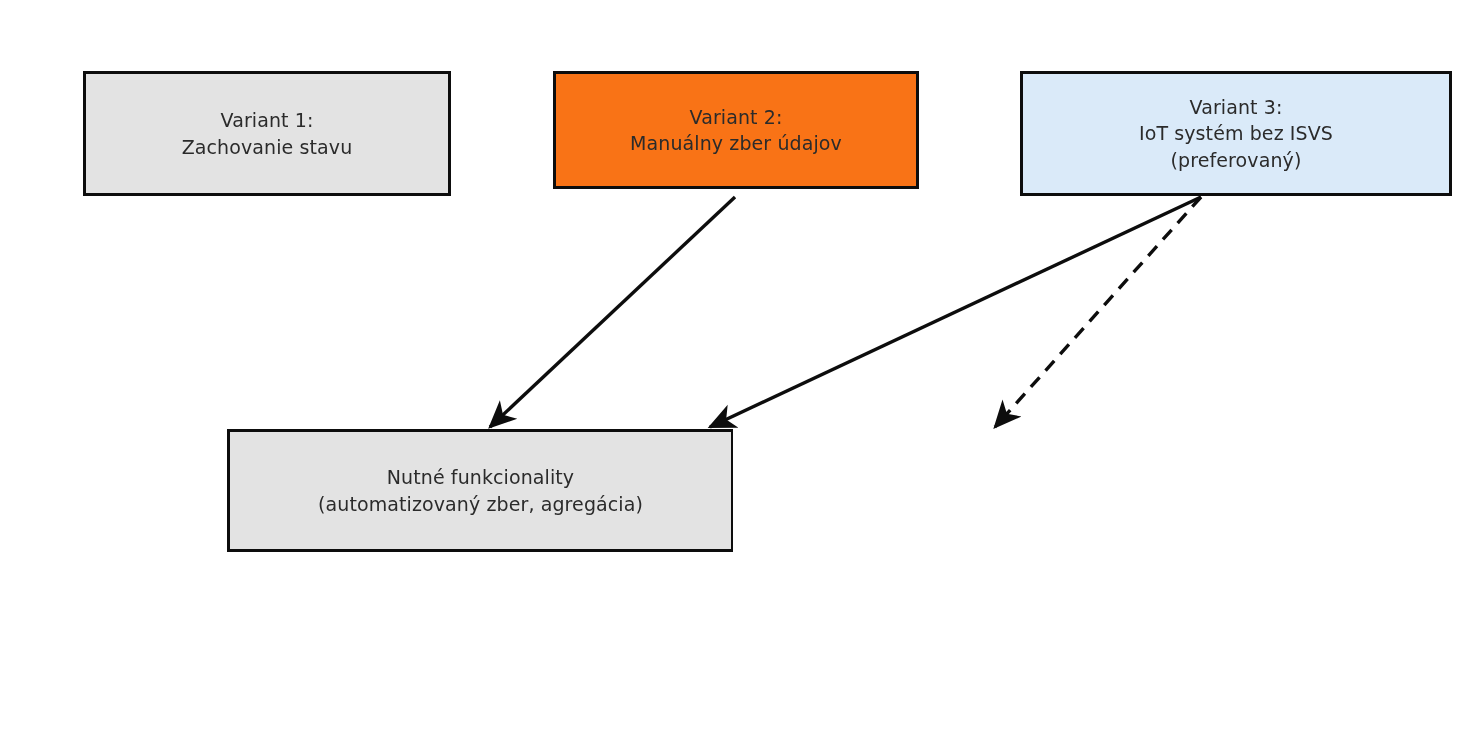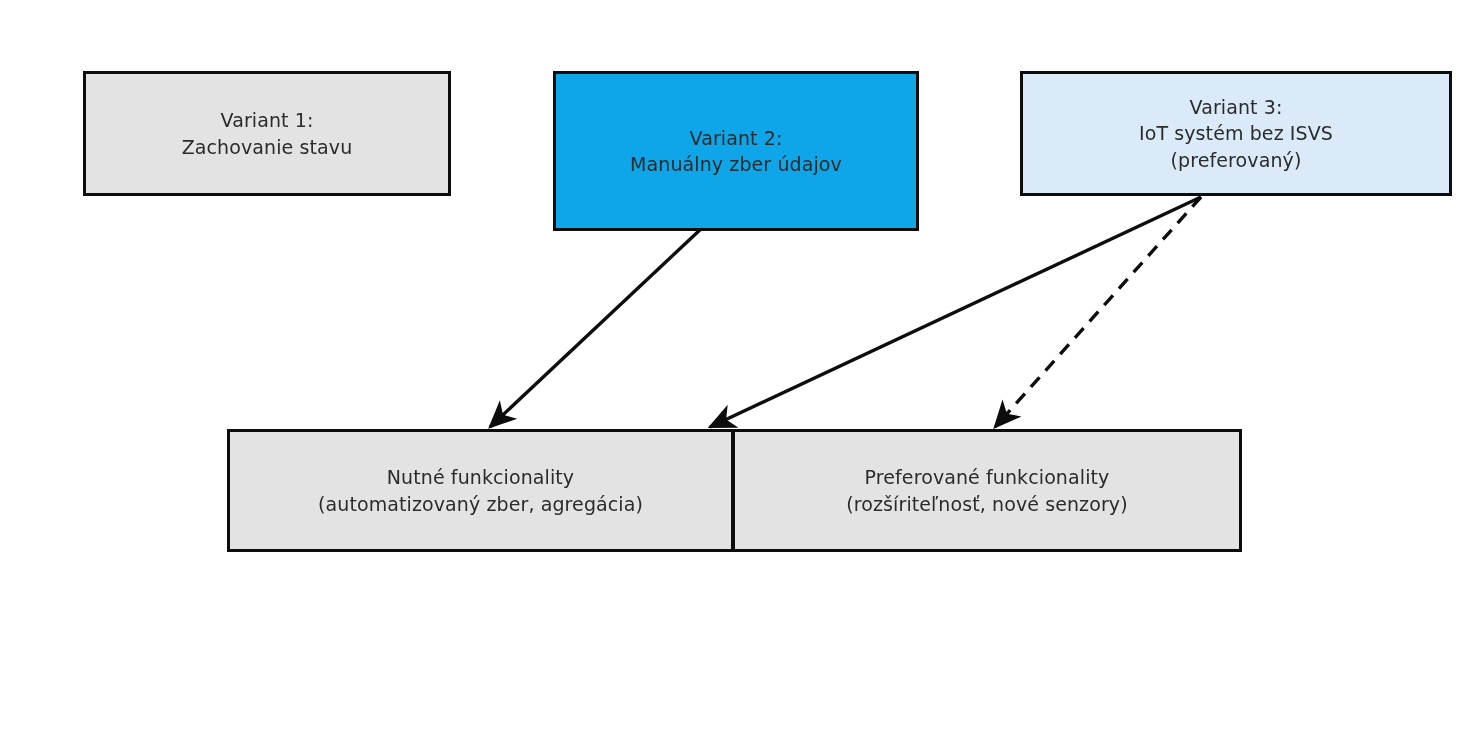--- a/index.html
+++ b/index.html
@@ -75,34 +75,30 @@
     <line id="l1" stroke="#0d0d0d" stroke-width="3.4" marker-end="url(#arrow-solid)" x1="1201" y1="197" x2="710" y2="427"></line>
 
     <line id="l2" stroke="#0d0d0d" stroke-width="3.4" stroke-dasharray="13 9" marker-end="url(#arrow-dashed)" x1="1201" y1="197" x2="995" y2="427"></line>
   </svg>
 
   <div class="node fill-gray" id="n0" style="left: 83px; top: 71px; width: 368px; height: 125px; background: rgb(227, 227, 227); justify-content: center;">
     <span class="node-label">Variant 1:
 Zachovanie stavu</span>
   </div>
 
-  <div class="node fill-gray" id="n1" style="left: 553px; top: 71px; width: 366px; height: 160px; background: #0ea5e9;">
+  <div class="node fill-gray" id="n1" style="left: 553px; top: 71px; width: 366px; height: 118px; background: #f97316;">
     <span class="node-label">Variant 2:
 Manuálny zber údajov</span>
   </div>
 
   <div class="node fill-blue" id="n2" style="left: 1020px; top: 71px; width: 432px; height: 125px; background: rgb(218, 234, 249);">
     <span class="node-label">Variant 3:
 IoT systém bez ISVS
 (preferovaný)</span>
   </div>
 
   <div class="node fill-gray cell-left" id="n3" style="left: 227px; top: 429px; width: 506px; height: 123px; background: rgb(227, 227, 227);">
     <span class="node-label">Nutné funkcionality
 (automatizovaný zber, agregácia)</span>
   </div>
 
-  <div class="node fill-gray cell-right" id="n4" style="left: 733px; top: 429px; width: 509px; height: 123px; background: rgb(227, 227, 227);">
-    <span class="node-label">Preferované funkcionality
-(rozšíriteľnosť, nové senzory)</span>
-  </div>
 
 </div>
 
 </body></html>

